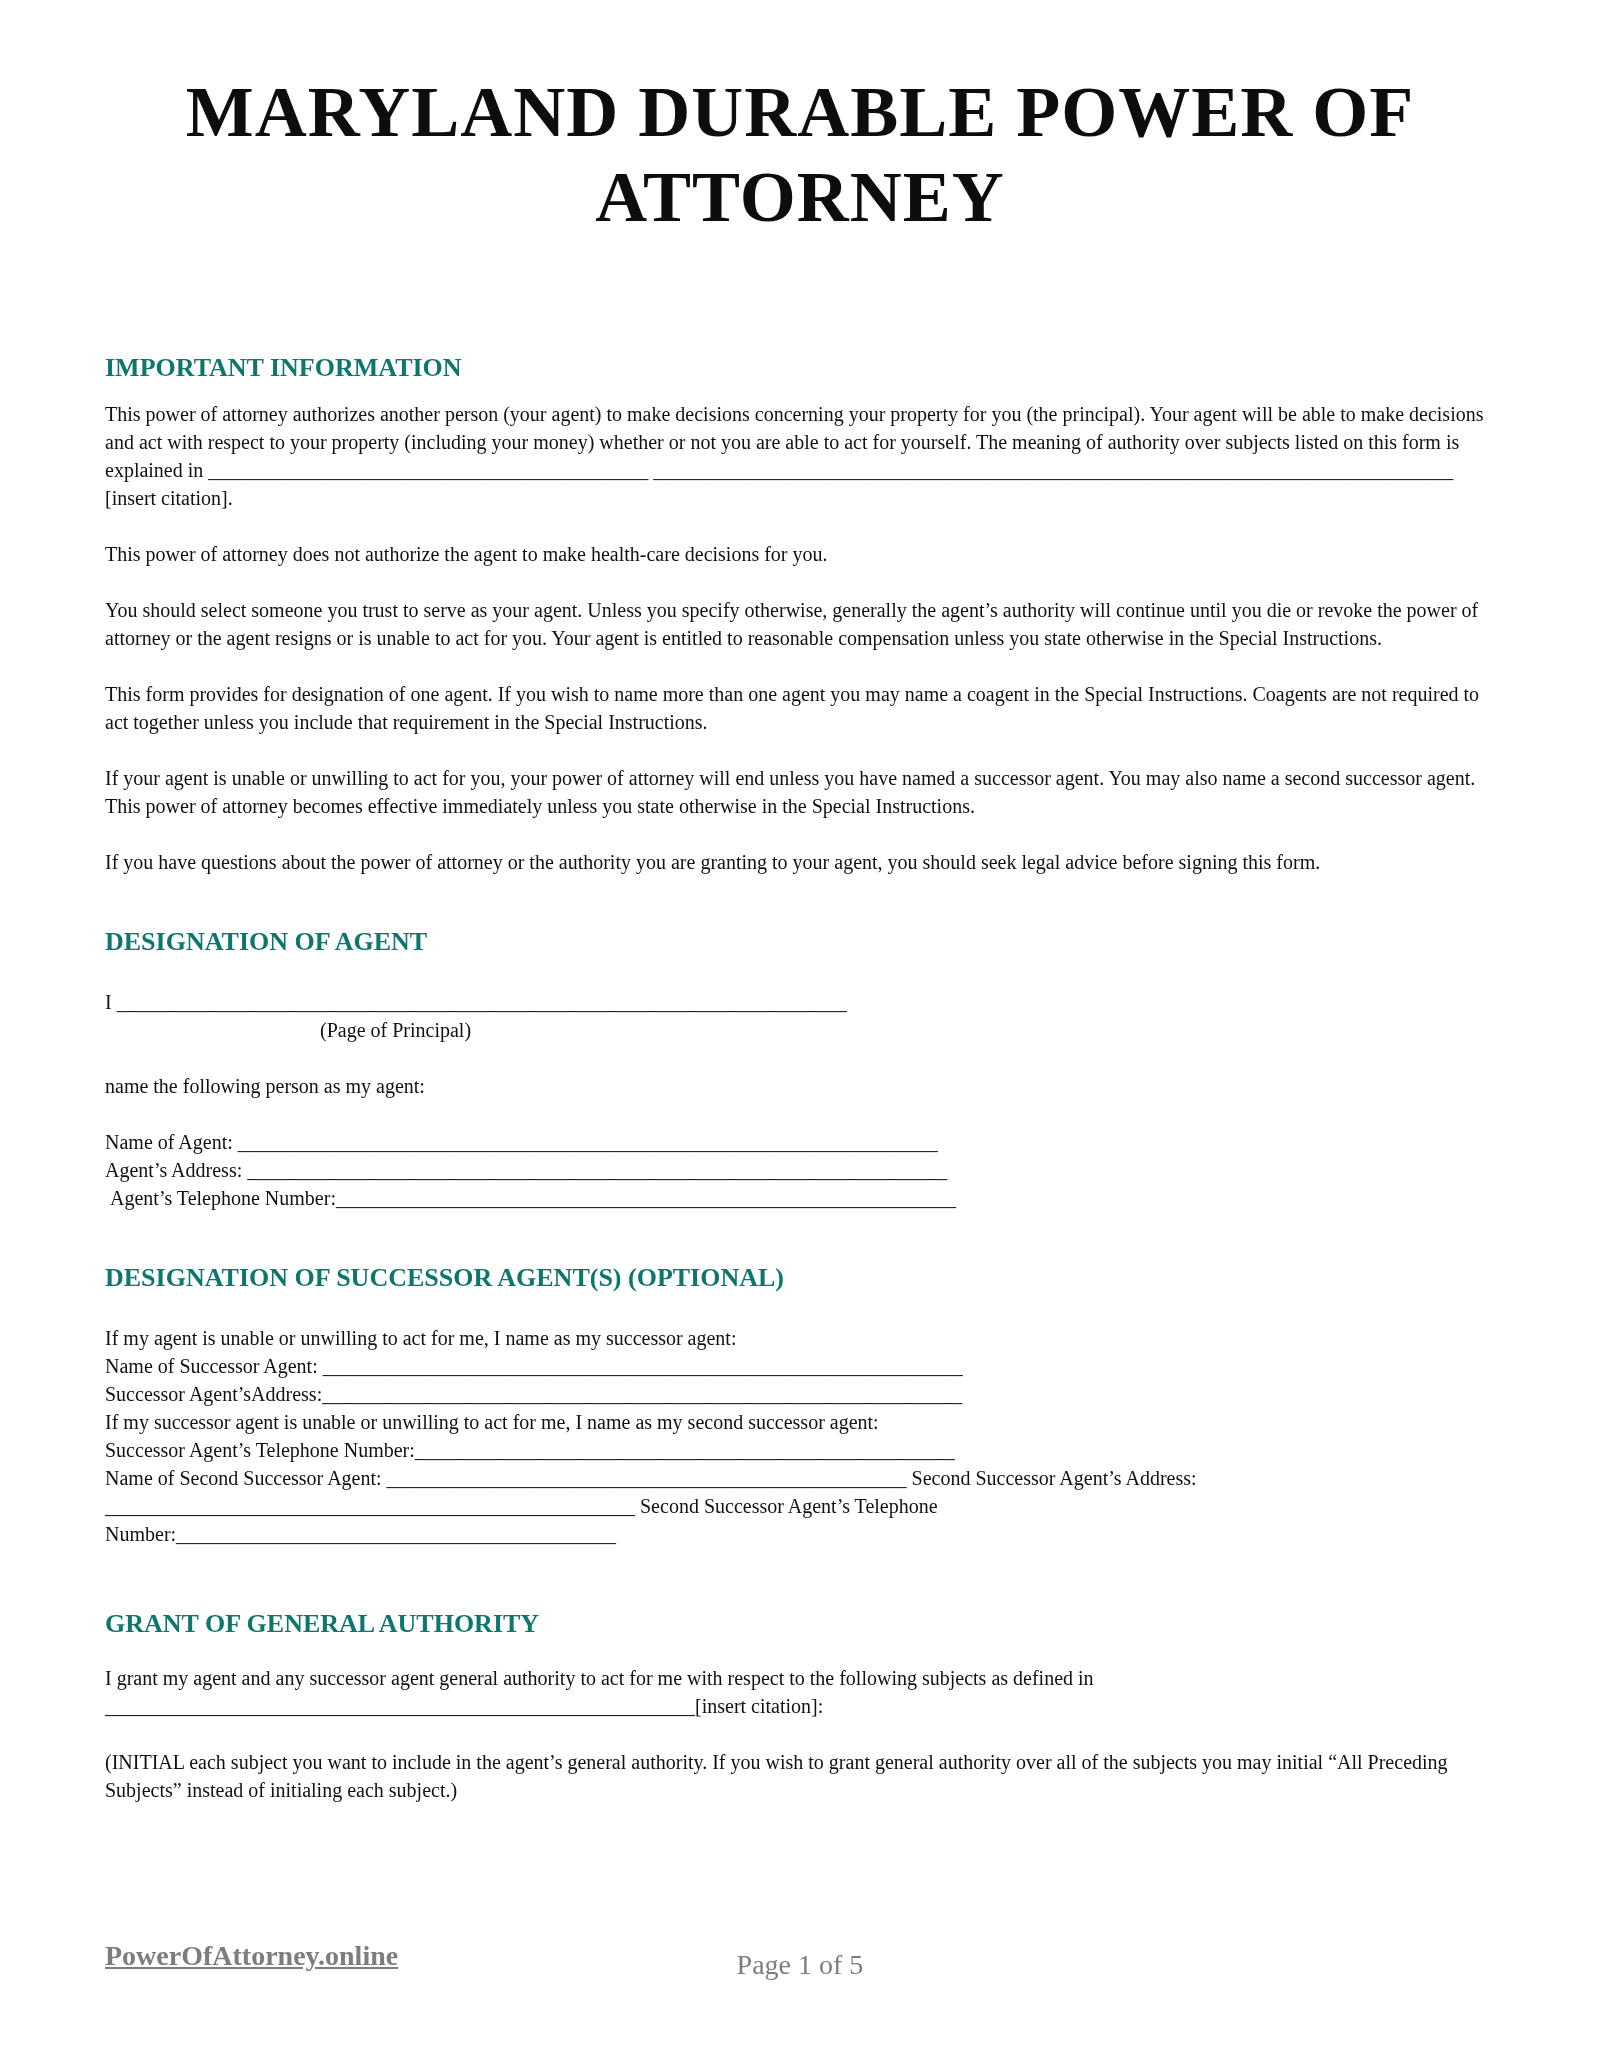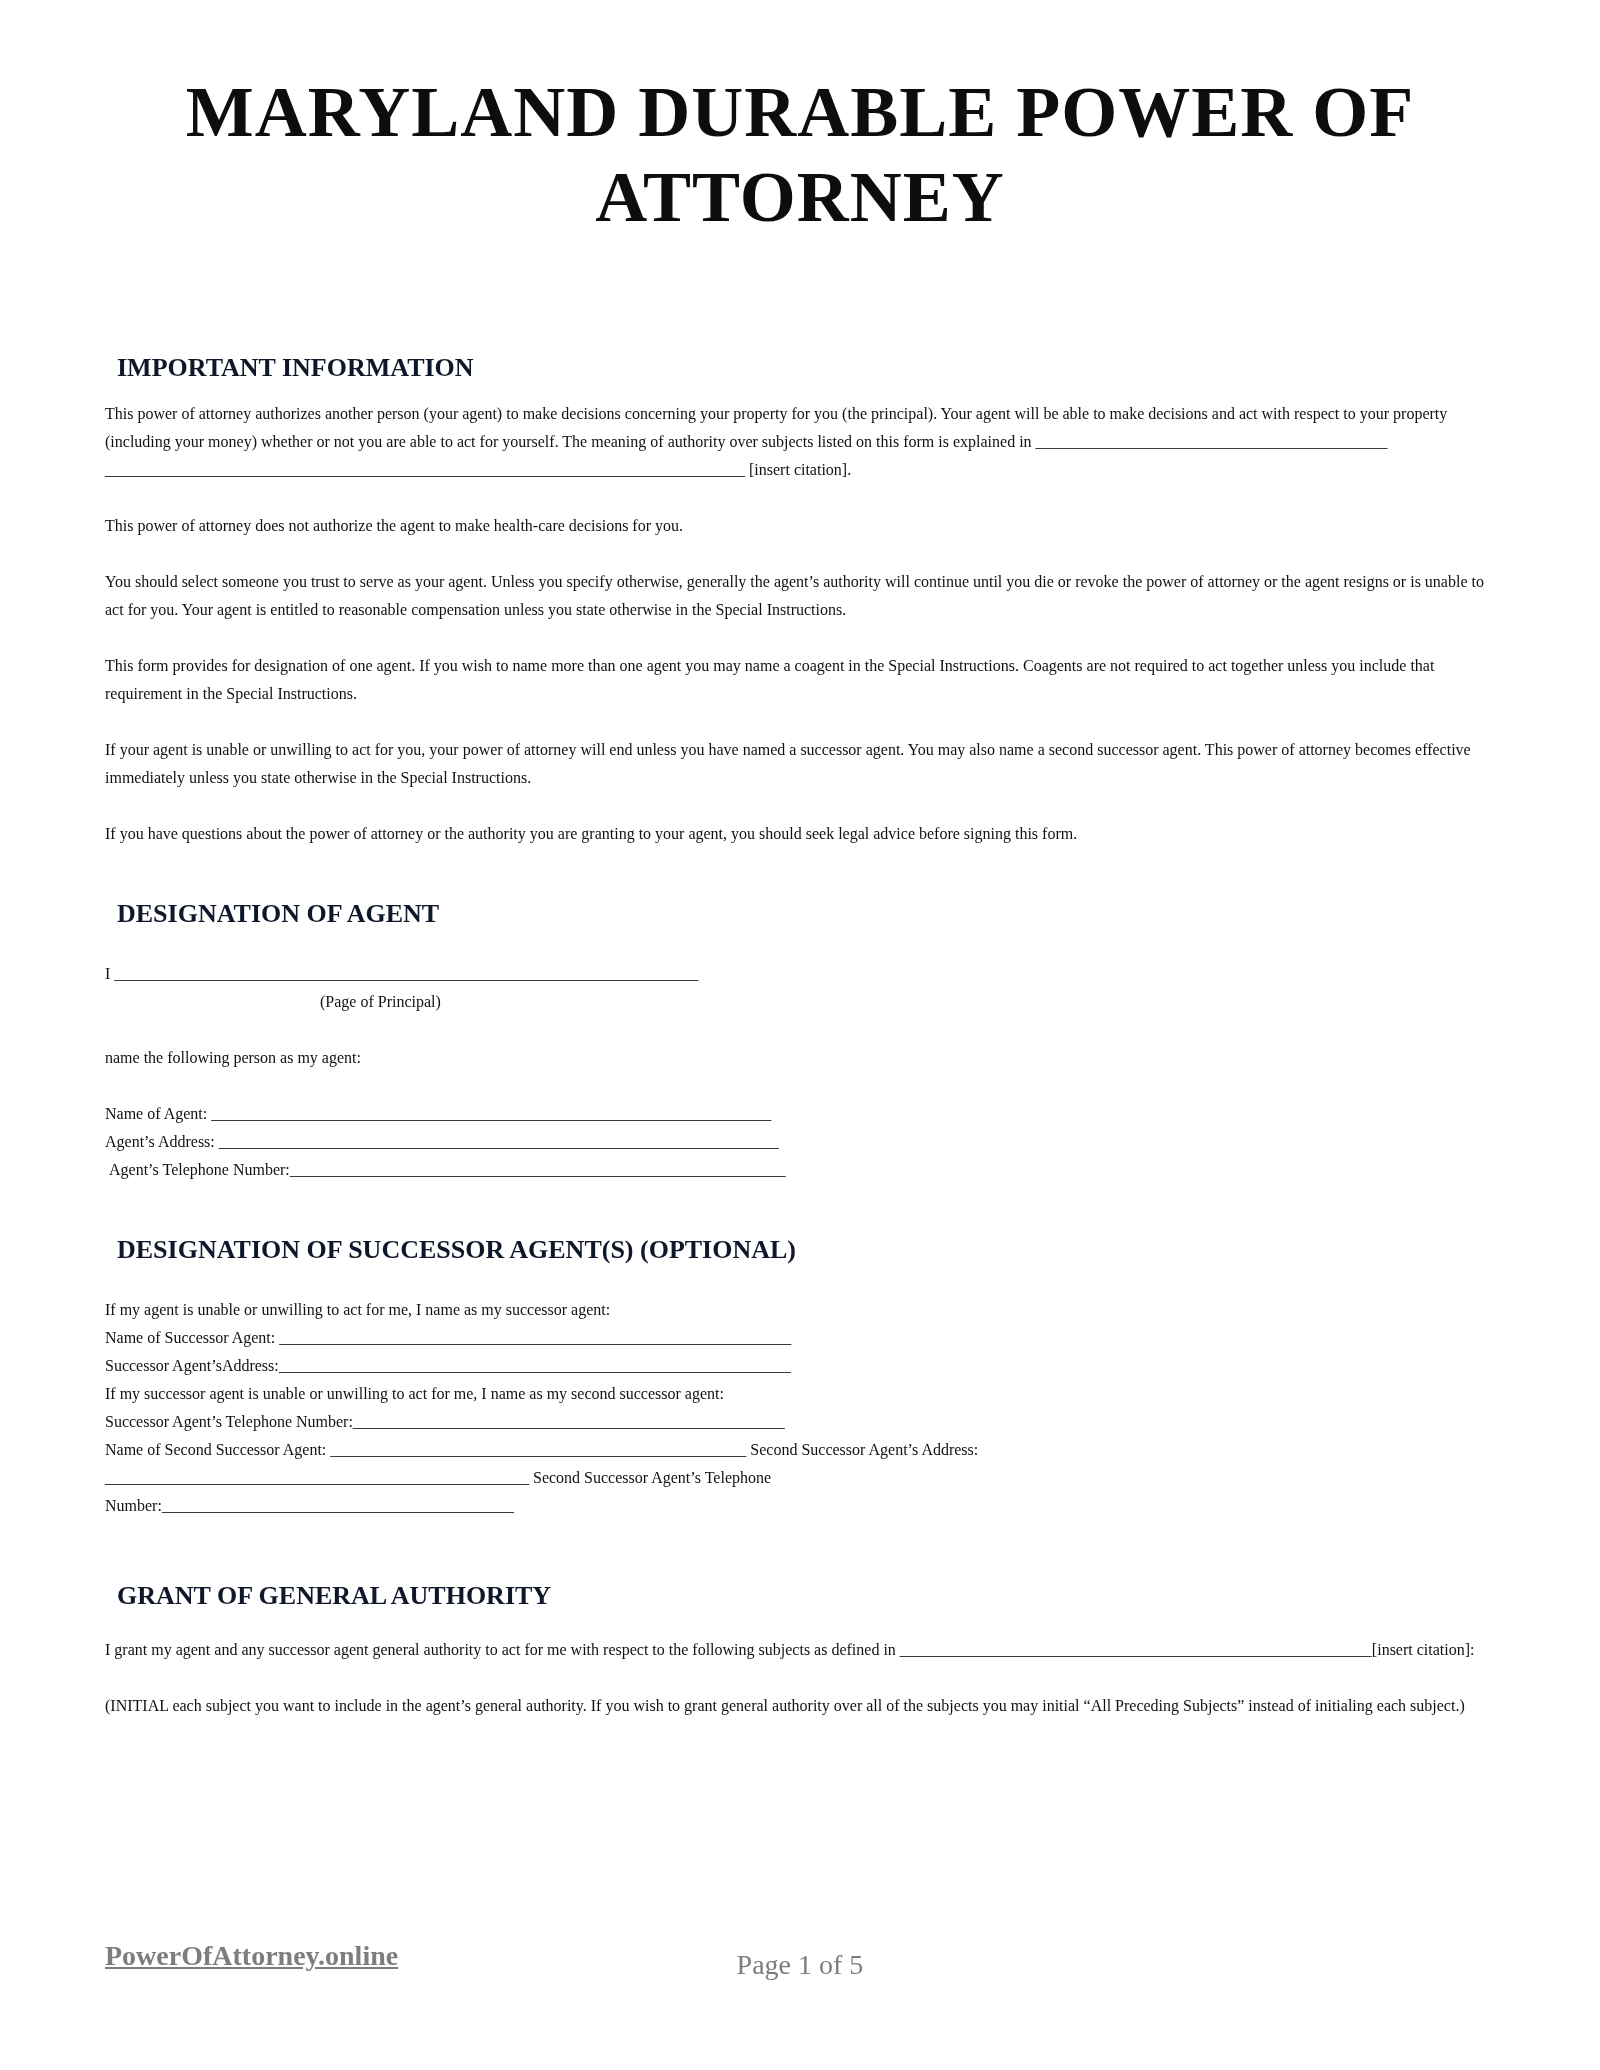--- a/index.html
+++ b/index.html
@@ -26,29 +26,29 @@
     text-align: center;
     margin: 0 auto;
     max-width: 1260px;
     letter-spacing: 1px;
     color: #0d0d0d;
   }
   h2 {
     font-size: 26px;
     line-height: 32px;
     font-weight: bold;
-    margin: 12px;
-    color: #0f172a;
+    margin: 0;
+    color: #0f766e;
   }
   .h2-important   { margin-top: 112px; margin-bottom: 16px; }
   .h2-designation { margin-top: 50px;  margin-bottom: 30px; }
   .h2-successor   { margin-top: 50px;  margin-bottom: 30px; font-family: Liberation Serif, serif; }
   .h2-grant       { margin-top: 60px;  margin-bottom: 24px; }
   .para, .line {
-    font-size: 16px;
+    font-size: 20px;
     line-height: 28px;
     margin: 0;
     white-space: pre-wrap;
     word-break: normal;
   }
   .para { margin-bottom: 28px; }
   .caption { padding-left: 215px; }
   .mt28 { margin-top: 28px; }
   .mb28 { margin-bottom: 28px; }
   .footer {

